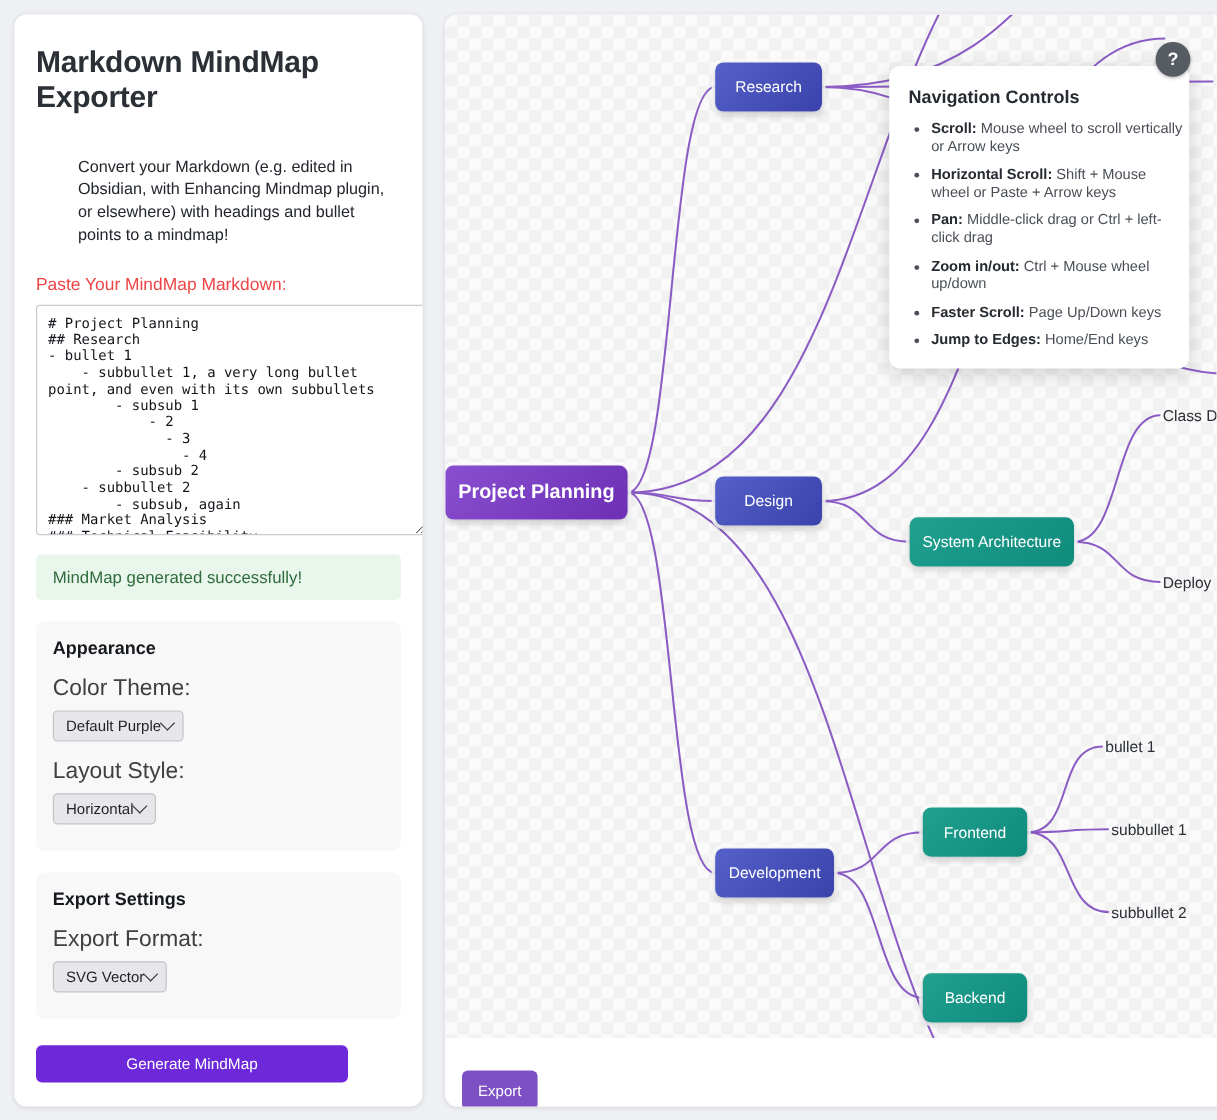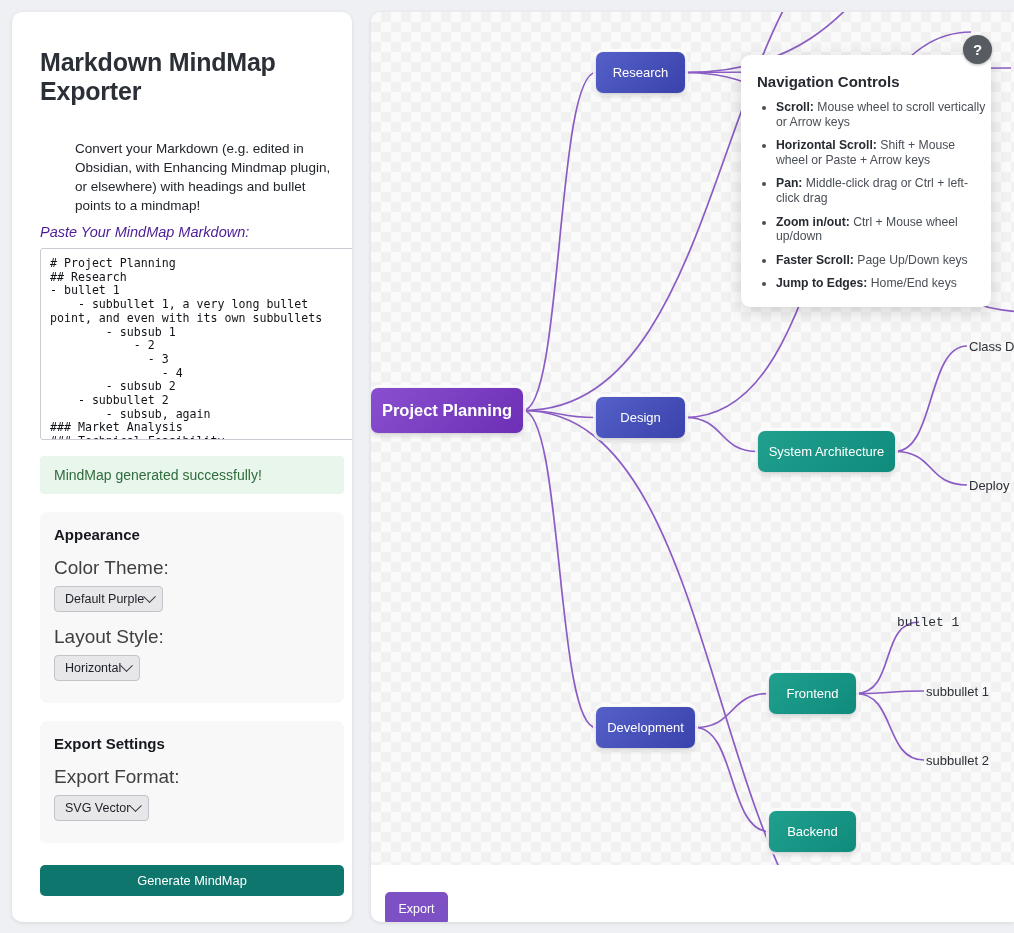--- a/index.html
+++ b/index.html
@@ -18,42 +18,41 @@
   }
 
   
   #sidebar {
     position: absolute;
     left: 12px; top: 12px;
     width: 340px; height: 910px;
     background: #ffffff;
     border-radius: 10px;
     box-shadow: 0 1px 4px rgba(0,0,0,0.10);
-    padding: 28px;
+    padding: 18px;
     overflow: hidden;
   }
   .app-title {
     font-size: 25px;
     font-weight: bold;
     color: #2b2f36;
     margin: 8px 0 0 0;
     letter-spacing: -0.2px;
   }
   .app-desc {
     font-size: 13.5px;
     color: #22262c;
     line-height: 19px;
     margin: 33px 0 0 35px;
     width: 265px;
   }
   .field-label {
     font-size: 14.5px;
-    color: #4c1d95;
-    margin: 9px 0 8px 0;
-    font-style: italic;
+    color: #ef4444;
+    margin: 25px 0 8px 0;
   }
   #markdown-textarea {
     display: block;
     width: 326px;
     height: 192px;
     border: 1px solid #c9ccd2;
     border-radius: 3px;
     padding: 8px 9px;
     font-family: "DejaVu Sans Mono", monospace;
     font-size: 11.6px;
@@ -108,23 +107,23 @@
   .select-box:last-child { margin-bottom: 0; }
   .chev {
     display: inline-block;
     width: 9px; height: 9px;
     border-right: 1.6px solid #3a3d43;
     border-bottom: 1.6px solid #3a3d43;
     transform: rotate(45deg) translate(-2px,-2px);
   }
   .btn-primary {
     margin-top: 22px;
-    width: 304px;
+    width: 260px;
     height: 31px;
-    background: #0f766e;
+    background: #6d28d9;
     color: #ffffff;
     border: none;
     border-radius: 5px;
     font-family: "Liberation Sans", sans-serif;
     font-size: 12.8px;
     cursor: pointer;
   }
 
   
   #canvas-card {
@@ -321,21 +320,21 @@
           <div class="node lvl1" style="left: 225px; top: 385px; width: 89px; height: 41px;">Design</div>
           <div class="node lvl1" style="left: 225px; top: 695px; width: 99px; height: 41px;">Development</div>
           <div class="node lvl2" style="left: 387px; top: 419px; width: 137px; height: 41px;">System Architecture</div>
           <div class="node lvl2" style="left: 398px; top: 661px; width: 87px; height: 41px;">Frontend</div>
           <div class="node lvl2" style="left: 398px; top: 799px; width: 87px; height: 41px;">Backend</div>
         </div>
       <div id="leaf-layer">
           <div class="leaf-label" style="left: 548px; top: 49px;">subbullet 2</div>
           <div class="leaf-label" style="left: 598px; top: 327px;">Class D</div>
           <div class="leaf-label" style="left: 598px; top: 466px;">Deploy</div>
-          <div class="leaf-label" style="left: 526px; top: 603px; font-family: Liberation Mono, monospace;">bullet 1</div>
+          <div class="leaf-label" style="left: 550px; top: 603px;">bullet 1</div>
           <div class="leaf-label" style="left: 555px; top: 672px;">subbullet 1</div>
           <div class="leaf-label" style="left: 555px; top: 741px;">subbullet 2</div>
         </div>
     </div>
 
     <div id="help-btn">?</div>
 
     <div id="nav-tooltip">
       <h3>Navigation Controls</h3>
       <ul id="tooltip-list">

